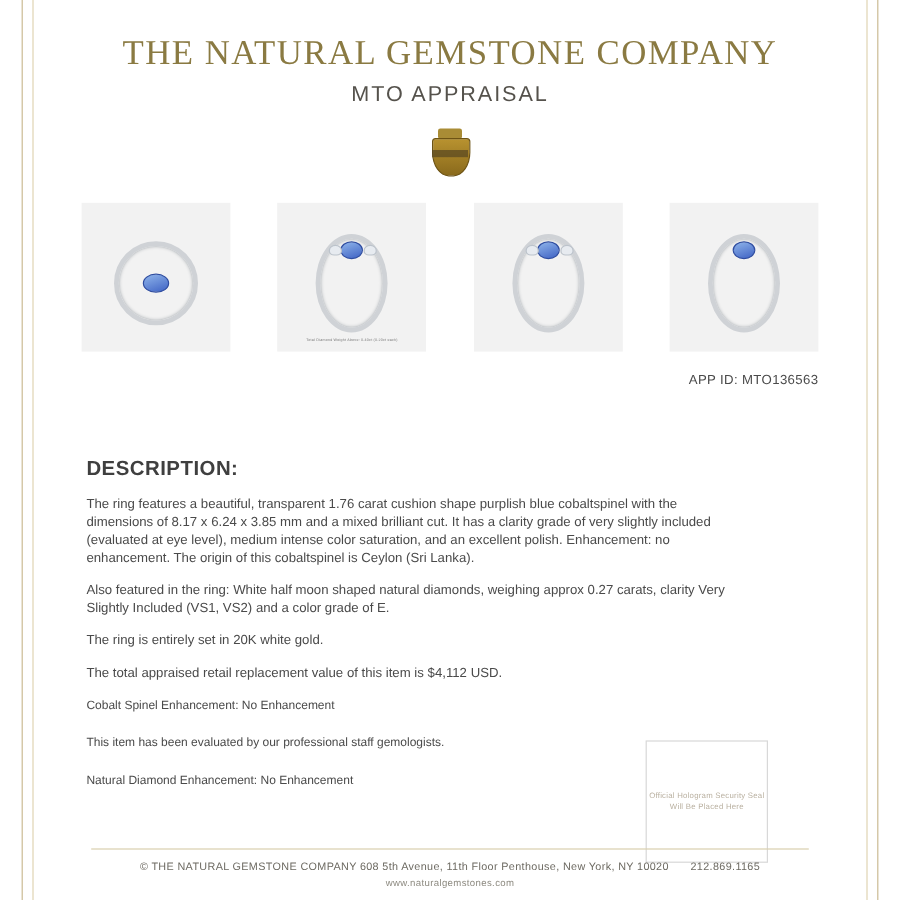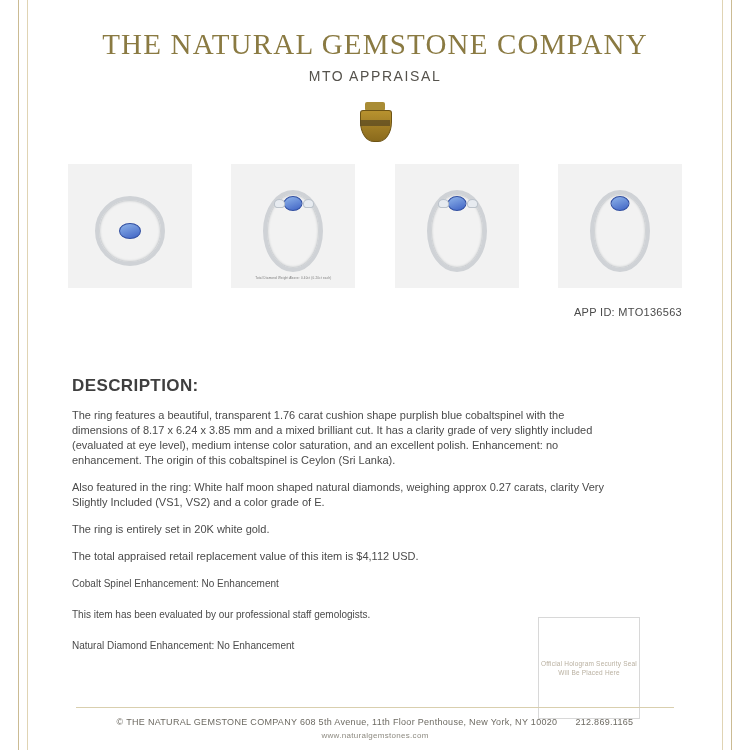--- a/index.html
+++ b/index.html
@@ -48,21 +48,21 @@
     font-family: "Liberation Serif", serif;
     font-size: 29px;
     letter-spacing: 1.2px;
     color: #8a7a42;
     margin-top: 6px;
     white-space: nowrap;
   }
   .doc-subtitle {
     text-align: center;
     font-family: "Liberation Sans", sans-serif;
-    font-size: 14px;
+    font-size: 18px;
     letter-spacing: 1.6px;
     color: #55524c;
     margin-top: 7px;
   }
 
   
   .crest-wrap {
     display: flex;
     justify-content: center;
     margin-top: 16px;

